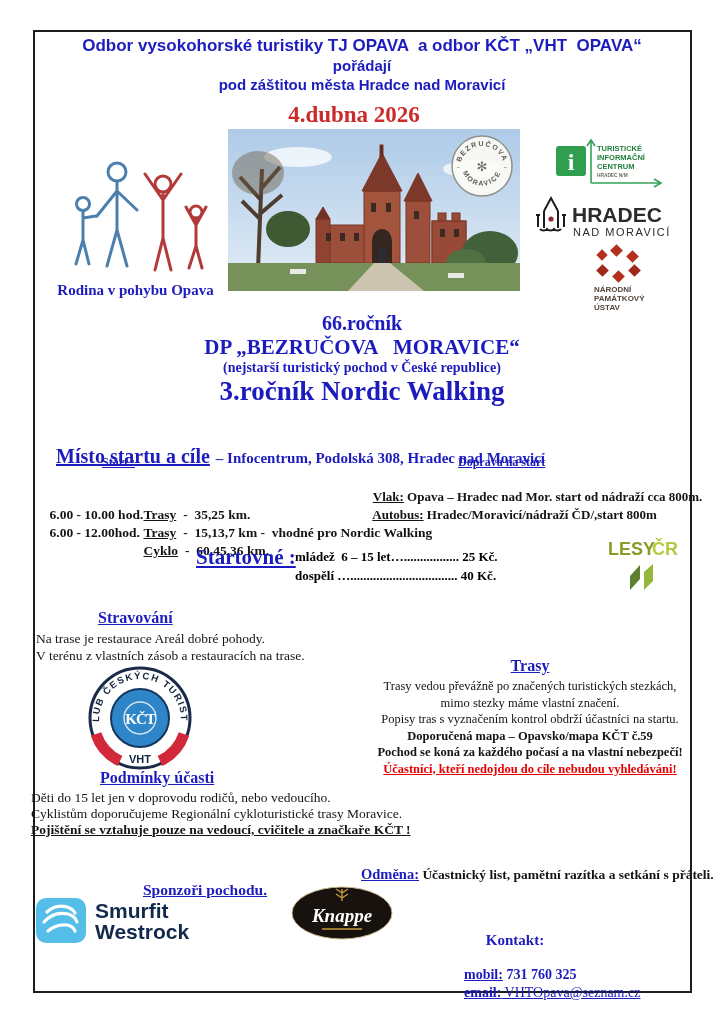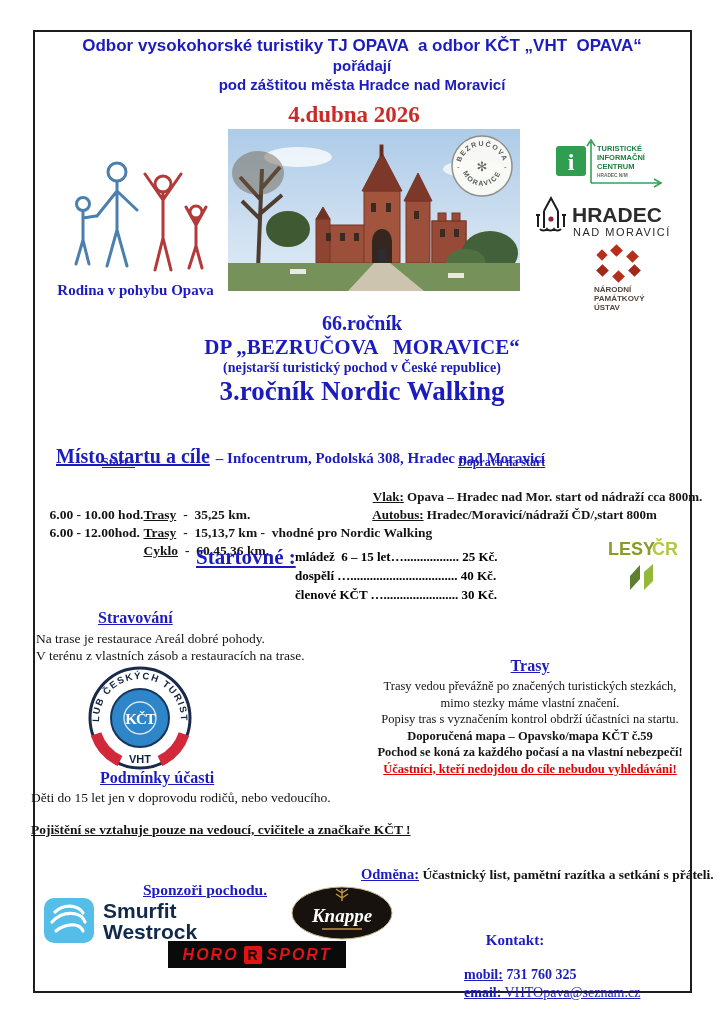--- a/index.html
+++ b/index.html
@@ -58,21 +58,21 @@
   .kct{position:absolute;left:84px;top:664px;}
   .cond-label{position:absolute;left:100px;top:769px;color:#1c1cbe;font-weight:bold;font-size:16px;text-decoration:underline;}
   .cond-line{position:absolute;left:31px;font-size:13.5px;color:#141414;white-space:pre;}
   .cond-strong{font-weight:bold;text-decoration:underline;}
   
   .reward{position:absolute;left:345px;top:847px;white-space:pre;}
   .reward-label{color:#1c1cbe;font-weight:bold;font-size:14.5px;text-decoration:underline;}
   .reward-text{color:#141414;font-weight:bold;font-size:13.5px;}
   
   .sponsors-label{position:absolute;left:143px;top:881px;color:#1c1cbe;font-weight:bold;font-size:15.5px;text-decoration:underline;}
-  .smurfit{position:absolute;left:44px;top:898px;display:flex;align-items:center;gap:9px;}
+  .smurfit{position:absolute;left:36px;top:898px;display:flex;align-items:center;gap:9px;}
   .smurfit-badge{width:50px;height:45px;background:#54bde8;border-radius:10px;position:relative;}
   .smurfit-text{font-family:"Liberation Sans",sans-serif;font-weight:bold;color:#11294b;font-size:21px;line-height:21px;}
   .knappe{position:absolute;left:290px;top:883px;}
   .horo{position:absolute;left:168px;top:941px;width:178px;height:27px;background:#0a0a0a;
         display:flex;align-items:center;justify-content:center;gap:5px;
         font-family:"Liberation Sans",sans-serif;font-style:italic;font-weight:bold;}
   .horo-word{color:#e01414;font-size:16px;letter-spacing:2px;}
   .horo-r{background:#e01414;color:#140000;width:18px;height:18px;line-height:18px;text-align:center;
           border-radius:2px;font-size:14px;font-style:normal;}
   
@@ -251,21 +251,20 @@
   <div class="tr-row" style="top:473px;">
     <span class="tr-label">Vlak:</span><span> Opava – Hradec nad Mor. start od nádraží cca 800m.</span>
   </div>
   <div class="tr-row" style="top:491px;">
     <span class="tr-label">Autobus:</span><span> Hradec/Moravicí/nádraží ČD/,start 800m</span>
   </div>
 
   <div class="fees-label">Startovné :</div>
   <div class="fee-line" style="top:549px;">mládež  6 – 15 let…................. 25 Kč.</div>
   <div class="fee-line" style="top:568px;">dospělí …................................. 40 Kč.</div>
-  <div class="fee-line" style="top:587px;">členové KČT …....................... 30 Kč.</div>
 
   <svg class="lesy" width="78" height="62" viewBox="0 0 78 62">
     <text x="2" y="17" font-family="Liberation Sans, sans-serif" font-size="18" font-weight="bold" fill="#8a9b28">LESY</text>
     <text x="46" y="17" font-family="Liberation Sans, sans-serif" font-size="18" font-weight="bold" fill="#b5c93e">ČR</text>
     <path d="M24,52 L24,38 L34,27 L34,41 Z" fill="#5e8030"></path>
     <path d="M38,52 L38,34 L47,26 L47,43 Z" fill="#94b83c"></path>
   </svg>
 
   <div class="food-label">Stravování</div>
   <div class="food-line" style="top:631px;">Na trase je restaurace Areál dobré pohody.</div>
@@ -292,20 +291,21 @@
     <circle cx="56" cy="54" r="16" fill="none" stroke="#ffffff" stroke-width="1.4" opacity="0.8"></circle>
     <text font-family="Liberation Sans, sans-serif" font-size="9.5" font-weight="bold" letter-spacing="1.5" fill="#10233f">
       <textPath href="#kct-top" startOffset="50%" text-anchor="middle">KLUB ČESKÝCH TURISTŮ</textPath>
     </text>
     <text x="56" y="60" text-anchor="middle" font-family="Liberation Serif, serif" font-size="15" font-weight="bold" fill="#ffffff" letter-spacing="-1">KČT</text>
     <text x="56" y="99" text-anchor="middle" font-family="Liberation Sans, sans-serif" font-size="11" font-weight="bold" fill="#10233f">VHT</text>
   </svg>
 
   <div class="cond-label">Podmínky účasti</div>
   <div class="cond-line" style="top:790px;">Děti do 15 let jen v doprovodu rodičů, nebo vedoucího.</div>
+  <div class="cond-line" style="top:806px;">Cyklistům doporučujeme Regionální cykloturistické trasy Moravice.</div>
   <div class="cond-line cond-strong" style="top:822px;">Pojištění se vztahuje pouze na vedoucí, cvičitele a značkaře KČT !</div>
 
   <div class="reward">
     <span class="reward-label">Odměna:</span><span class="reward-text"> Účastnický list, pamětní razítka a setkání s přáteli.</span>
   </div>
 
   <div class="sponsors-label">Sponzoři pochodu.</div>
 
   <div class="smurfit">
     <div class="smurfit-badge">
@@ -325,25 +325,20 @@
 
   <svg class="knappe" width="104" height="58" viewBox="0 0 104 58">
     <ellipse cx="52" cy="30" rx="50" ry="26" fill="#17120e" stroke="#cbb98f" stroke-width="1"></ellipse>
     <g stroke="#c59a3e" stroke-width="1.4" fill="none">
       <path d="M52,18 L52,6 M52,10 L46,6 M52,10 L58,6 M52,15 L46,11 M52,15 L58,11"></path>
       <path d="M32,46 L72,46"></path>
     </g>
     <text x="52" y="39" text-anchor="middle" font-family="Liberation Serif, serif" font-size="19" font-weight="bold" font-style="italic" fill="#ffffff">Knappe</text>
   </svg>
 
-  <div class="horo">
-    <span class="horo-word">HORO</span>
-    <span class="horo-r">R</span>
-    <span class="horo-word">SPORT</span>
-  </div>
 
   <div class="contact-label">Kontakt:</div>
   <div class="contact-line" style="top:951px;">
     <span class="contact-key">mobil:</span><span class="contact-val"> 731 760 325</span>
   </div>
   <div class="contact-line" style="top:969px;">
     <span class="contact-key">email:</span><span class="contact-mail"> VHTOpava@seznam.cz</span>
   </div>
 </div>
 

